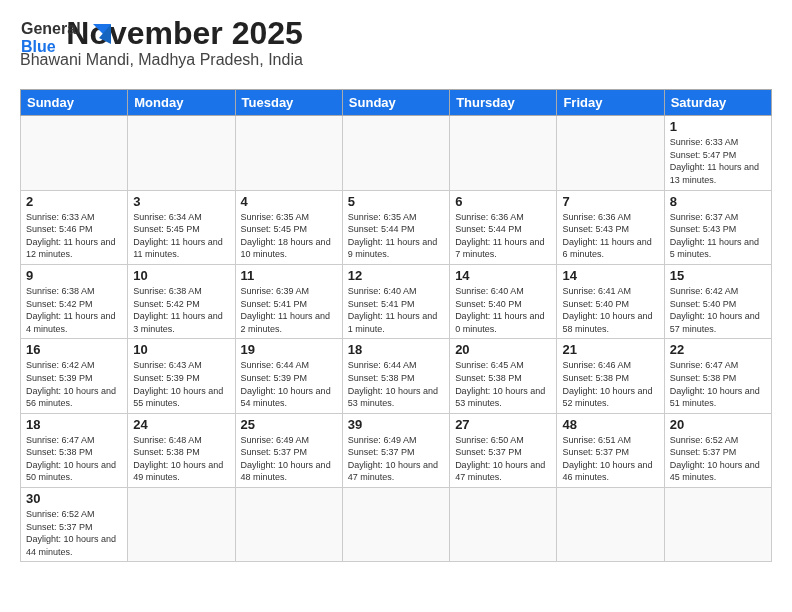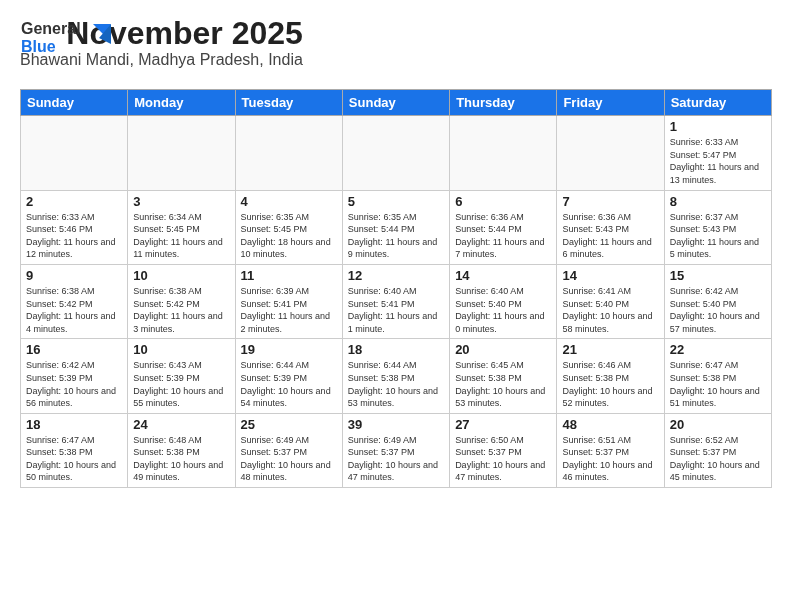--- a/index.html
+++ b/index.html
@@ -255,15 +255,27 @@
         <td>
           <span class="day-number">48</span>
           <div class="day-info">Sunrise: <span>6:51 AM</span><br>Sunset: <span>5:37 PM</span><br>Daylight: <span>10 hours and 46 minutes.</span></div>
         </td>
         <td>
           <span class="day-number">20</span>
           <div class="day-info">Sunrise: <span>6:52 AM</span><br>Sunset: <span>5:37 PM</span><br>Daylight: <span>10 hours and 45 minutes.</span></div>
         </td>
       </tr>
 
+      <tr class="last-row">
+        <td>
+          <span class="day-number">30</span>
+          <div class="day-info">Sunrise: <span>6:52 AM</span><br>Sunset: <span>5:37 PM</span><br>Daylight: <span>10 hours and 44 minutes.</span></div>
+        </td>
+        <td class="empty-cell"></td>
+        <td class="empty-cell"></td>
+        <td class="empty-cell"></td>
+        <td class="empty-cell"></td>
+        <td class="empty-cell"></td>
+        <td class="empty-cell"></td>
+      </tr>
     </tbody>
   </table>
 </div>
 
 </body></html>

